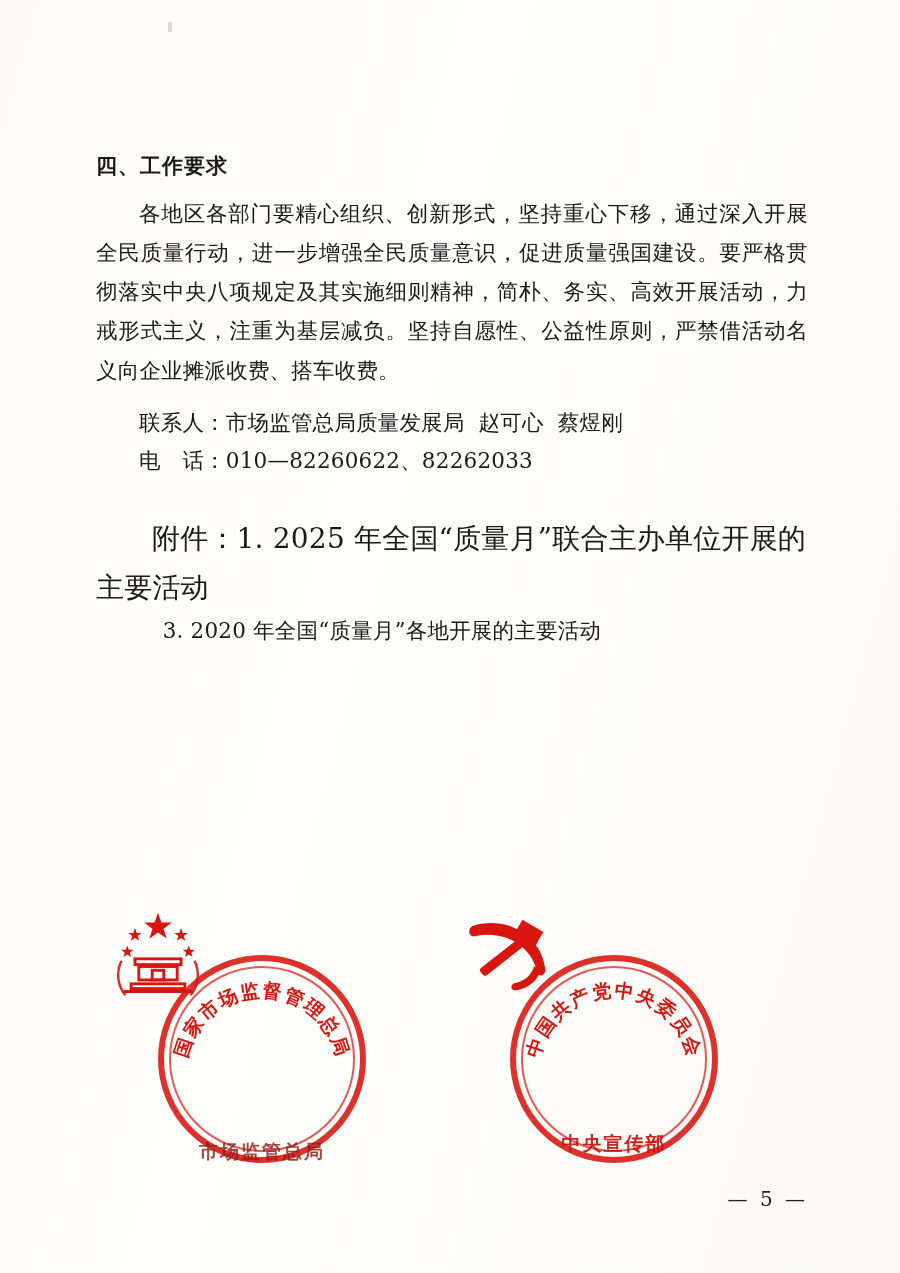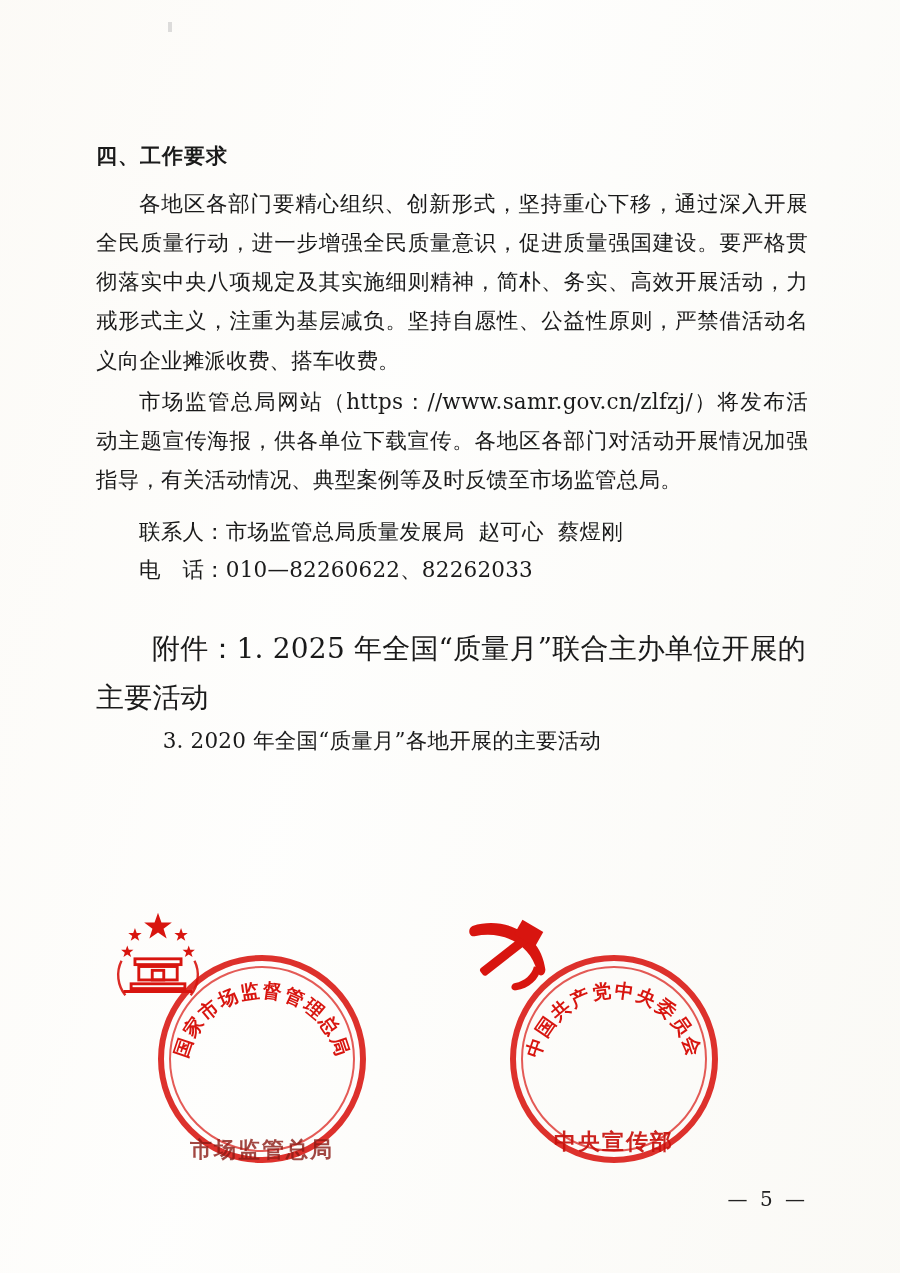--- a/index.html
+++ b/index.html
@@ -34,21 +34,21 @@
   .content {
     position: absolute;
     left: 96px;
     top: 140px;
     width: 712px;
   }
 
   h2.section-title {
     font-size: 21px;
     font-weight: 700;
-    margin: 2px 0 14px 0;
+    margin: 12px 0 14px 0;
     letter-spacing: 1px;
     font-family: Liberation Sans, sans-serif;
   }
 
   p.body-para {
     font-size: 21.5px;
     line-height: 1.82;
     margin: 0 0 2px 0;
     text-indent: 2em;
     text-align: justify;
@@ -130,21 +130,21 @@
   }
 
   .seal-bottom-label {
     position: absolute;
     left: 50%;
     transform: translateX(-50%);
     bottom: 6px;
     white-space: nowrap;
     color: #c8110c;
     font-family: "DejaVu Sans", "Liberation Sans", sans-serif;
-    font-size: 22px;
+    font-size: 19px;
     font-weight: 700;
     letter-spacing: 2px;
     opacity: 0.92;
   }
   .seal-left .seal-bottom-label { bottom: -2px; color: #8b1a14; opacity:0.8; }
 
   
   .emblem {
     position: absolute;
     left: 50%;
@@ -188,21 +188,20 @@
 
 <div class="page">
   <div class="paper-tint"></div>
   <div class="scan-mark"></div>
 
   <div class="content">
 
     <h2 class="section-title">四、工作要求</h2>
 
     <p class="body-para">各地区各部门要精心组织、创新形式，坚持重心下移，通过深入开展全民质量行动，进一步增强全民质量意识，促进质量强国建设。要严格贯彻落实中央八项规定及其实施细则精神，简朴、务实、高效开展活动，力戒形式主义，注重为基层减负。坚持自愿性、公益性原则，严禁借活动名义向企业摊派收费、搭车收费。</p>
-    <p class="body-para">市场监管总局网站（https：//www.samr.gov.cn/zlfzj/）将发布活动主题宣传海报，供各单位下载宣传。各地区各部门对活动开展情况加强指导，有关活动情况、典型案例等及时反馈至市场监管总局。</p>
 
     <div class="contact-block">
       <div class="contact-line">联系人：市场监管总局质量发展局  赵可心  蔡煜刚</div>
       <div class="contact-line">电　话：010—82260622、82262033</div>
     </div>
 
     <div class="attach-block">
       <div class="attach-first"><span>附件：</span><span>1.</span> <span>2025 年全国“质量月”联合主办单位开展的主要活动</span></div>
 
 

